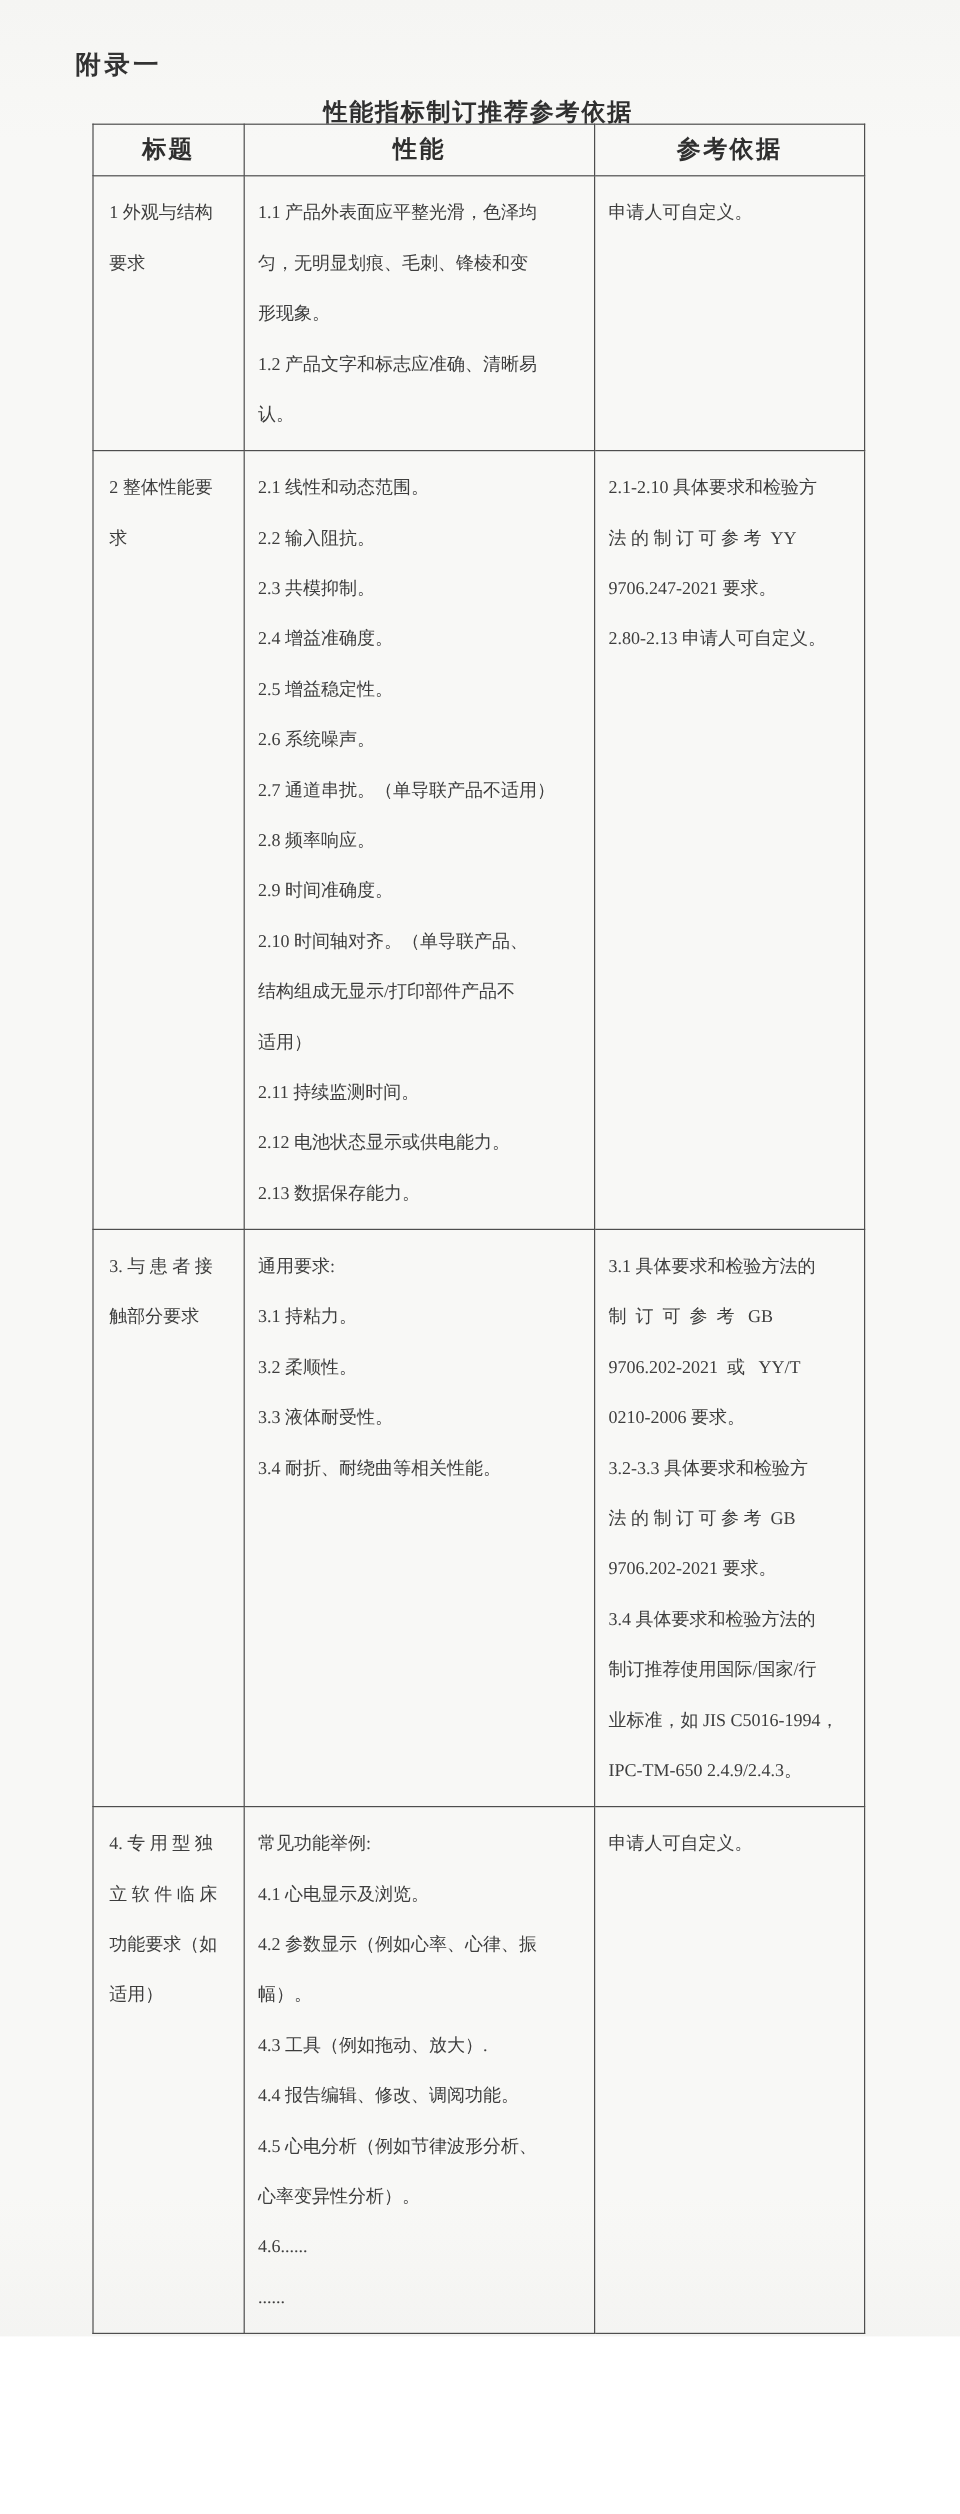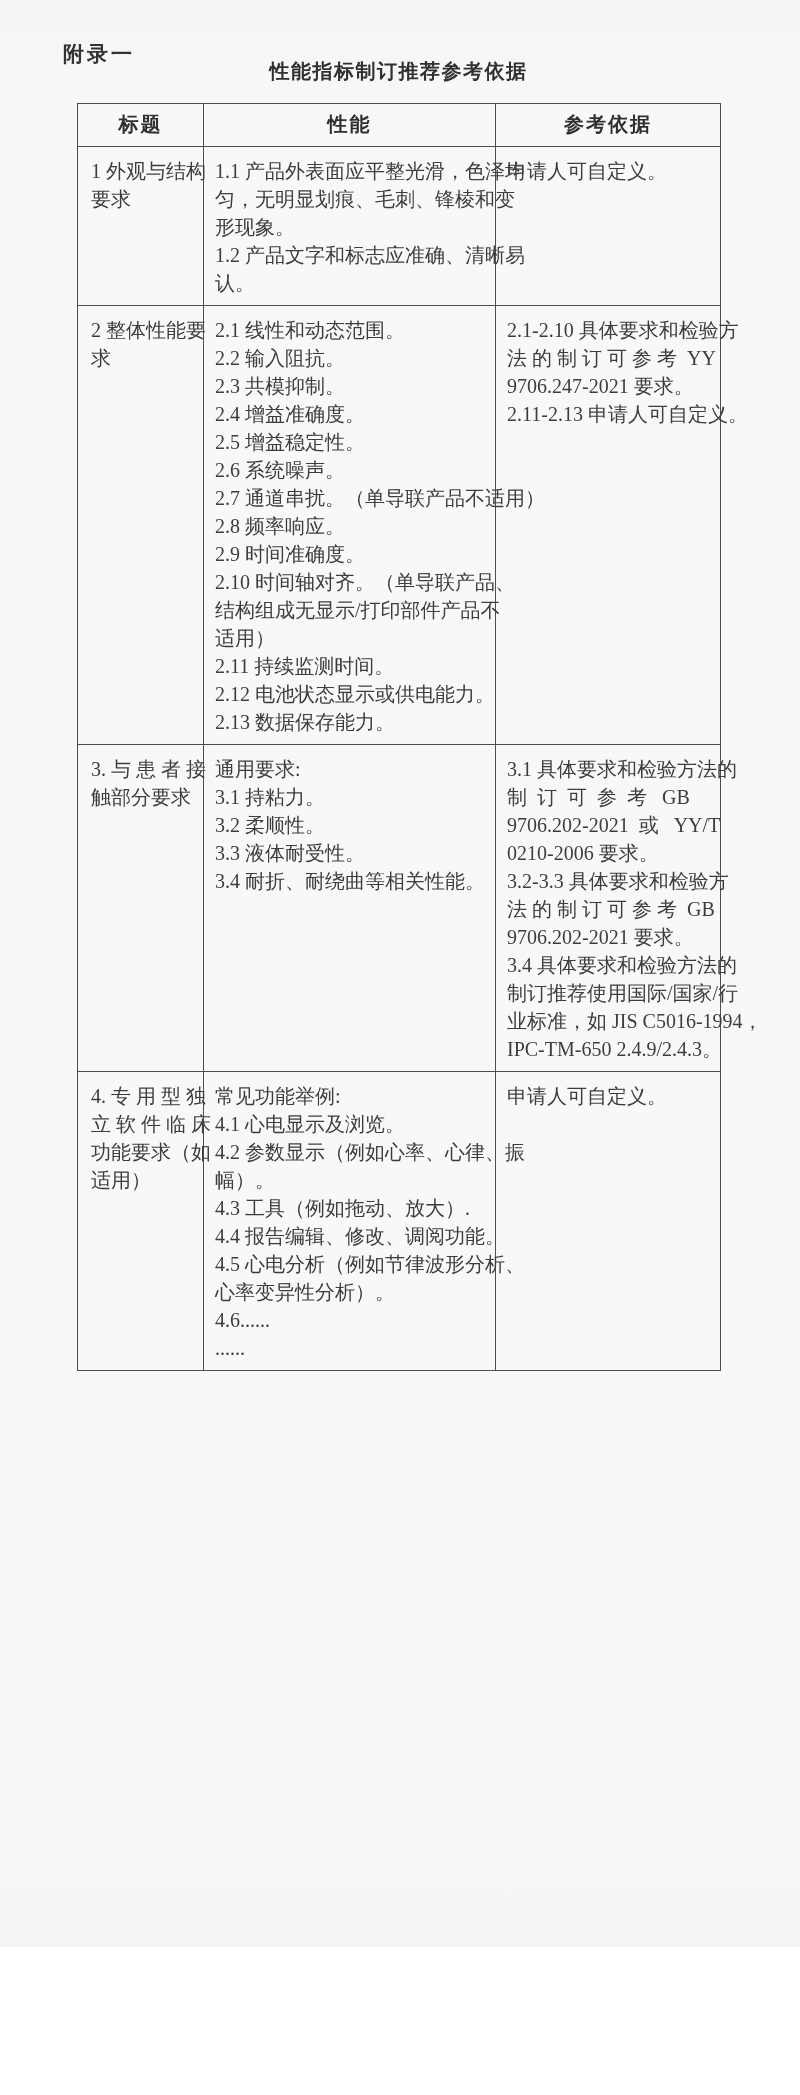--- a/index.html
+++ b/index.html
@@ -17,21 +17,21 @@
     left: 63px;
     top: 40px;
     font-size: 21px;
     font-weight: bold;
     letter-spacing: 3px;
     color: #333;
   }
   .doc-title {
     position: absolute;
     left: 77px;
-    top: 58px;
+    top: 80px;
     width: 643px;
     text-align: center;
     font-size: 20px;
     font-weight: bold;
     letter-spacing: 1.5px;
     color: #303030;
   }
   table.ref-table {
     position: absolute;
     left: 77px;
@@ -51,22 +51,22 @@
   }
   .ref-table th {
     font-size: 20px;
     font-weight: bold;
     text-align: center;
     letter-spacing: 2px;
     padding: 7px 0 8px 0;
     color: #2f2f2f;
   }
   .ref-table td {
-    font-size: 20px;
-    line-height: 28px;
+    font-size: 15px;
+    line-height: 42px;
     padding: 10px 9px 8px 11px;
     white-space: pre;
     color: #3d3d3d;
     margin-top: 36px;
   }
   .ref-table td.col-title { padding-left: 13px; }
 </style>
 </head>
 <body>
 
@@ -115,21 +115,21 @@
 2.9 时间准确度。
 2.10 时间轴对齐。（单导联产品、
 结构组成无显示/打印部件产品不
 适用）
 2.11 持续监测时间。
 2.12 电池状态显示或供电能力。
 2.13 数据保存能力。</td>
       <td class="col-ref">2.1-2.10 具体要求和检验方
 法 的 制 订 可 参 考  YY
 9706.247-2021 要求。
-2.11-2.13 申请人可自定义。</td>
+2.80-2.13 申请人可自定义。</td>
     </tr>
 
     <tr>
       <td class="col-title">3. 与 患 者 接
 触部分要求</td>
       <td class="col-perf">通用要求:
 3.1 持粘力。
 3.2 柔顺性。
 3.3 液体耐受性。
 3.4 耐折、耐绕曲等相关性能。</td>

